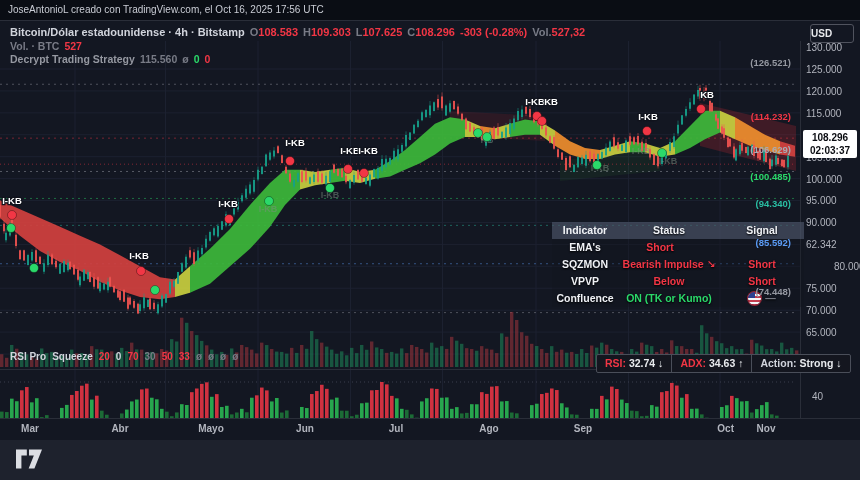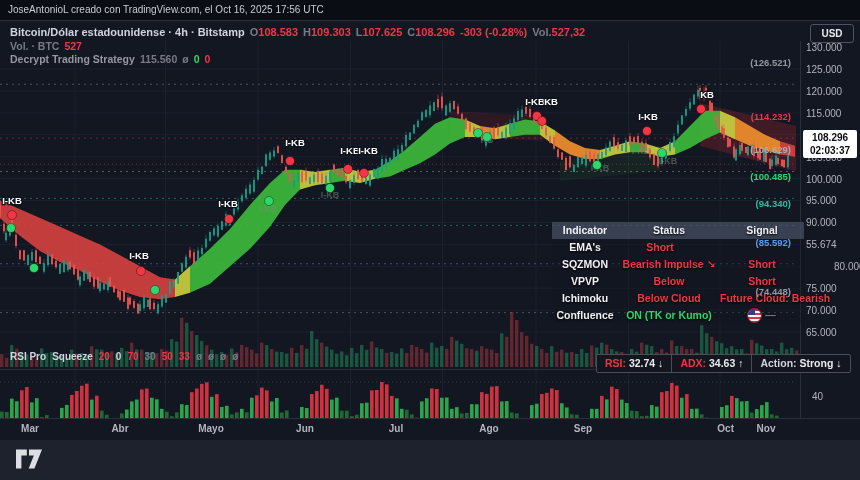--- a/index.html
+++ b/index.html
@@ -20,21 +20,21 @@
   #axis-col{left:800px;top:20px;width:60px;height:398px;border-left:1px solid #2a2e39;background:#131722;box-sizing:border-box;}
   
   .legend-line{left:10px;font-size:11px;font-weight:bold;white-space:nowrap;z-index:30;}
   .legend-line .tok{margin-right:5px;}
   .legend-line .tok.glue{margin-right:0;}
   #symbol-line{top:26px;}
   #volume-line{top:40px;font-size:10.5px;}
   #strategy-line{top:53px;font-size:10.5px;}
   
   #usd-btn{left:810px;top:24px;width:42px;height:17px;background:#131722;border:1px solid #50535e;
-    border-radius:3px;color:#e8eaed;font-size:10px;font-weight:bold;text-align:center;line-height:17px;z-index:40;}
+    border-radius:3px;color:#e8eaed;font-size:10px;font-weight:bold;line-height:17px;z-index:40;}
   
   .ytick{left:806px;width:48px;text-align:left;font-size:10px;color:#b2b5be;z-index:5;}
   .level-label{left:733px;width:58px;text-align:right;font-size:9.5px;z-index:25;font-weight:bold;}
   #price-tag{left:803px;width:54px;background:#ffffff;color:#0b0d12;border-radius:2px;
     font-size:10px;text-align:center;line-height:13px;padding:1px 0;z-index:45;font-weight:bold;}
   .rsi-ylab{left:812px;width:30px;font-size:10px;color:#b2b5be;z-index:5;}
   
   #x-axis{left:0;top:418px;width:860px;height:22px;border-top:1px solid #2a2e39;box-sizing:border-box;background:#131722;}
   .month{position:absolute;top:4px;width:44px;margin-left:-22px;text-align:center;font-size:10px;color:#b2b5be;font-weight:bold;}
   
@@ -975,25 +975,20 @@
         <div class="c1">SQZMON</div>
         <div class="c2" style="color: rgb(242, 54, 69);">Bearish Impulse ↘</div>
         <div class="c3"><span style="color: rgb(242, 54, 69);">Short</span></div>
       </div>
       <div class="tr">
         <div class="c1">VPVP</div>
         <div class="c2" style="color: rgb(242, 54, 69);">Below</div>
         <div class="c3"><span style="color: rgb(242, 54, 69);">Short</span></div>
       </div>
       <div class="tr">
-        <div class="c1">Ichimoku</div>
-        <div class="c2" style="color: rgb(242, 54, 69);">Below Cloud</div>
-        <div class="c3"><span style="color: rgb(242, 54, 69);">Future Cloud: Bearish</span></div>
-      </div>
-      <div class="tr">
         <div class="c1">Confluence</div>
         <div class="c2" style="color: rgb(43, 217, 106);">ON (TK or Kumo)</div>
         <div class="c3"><span class="flag"></span><span style="color: rgb(120, 123, 134);">—</span></div>
       </div>
     </div>
 </div>
 
 <div class="abs" id="rsi-legend"><span class="tok" style="color: rgb(209, 212, 220);">RSI Pro</span><span class="tok" style="color: rgb(209, 212, 220);">Squeeze</span><span class="tok" style="color: rgb(242, 54, 69);">20</span><span class="tok" style="color: rgb(209, 212, 220);">0</span><span class="tok" style="color: rgb(242, 54, 69);">70</span><span class="tok" style="color: rgb(120, 123, 134);">30</span><span class="tok" style="color: rgb(242, 54, 69);">50</span><span class="tok" style="color: rgb(242, 54, 69);">33</span><span class="tok" style="color: rgb(120, 123, 134);">ø</span><span class="tok" style="color: rgb(120, 123, 134);">ø</span><span class="tok" style="color: rgb(120, 123, 134);">ø</span><span class="tok" style="color: rgb(120, 123, 134);">ø</span></div>
 
 <div class="abs" id="status-box">
@@ -1023,21 +1018,21 @@
 
 <div class="abs ytick" style="top: 42px;">130.000</div>
 <div class="abs ytick" style="top: 63.925px;">125.000</div>
 <div class="abs ytick" style="top: 85.85px;">120.000</div>
 <div class="abs ytick" style="top: 107.775px;">115.000</div>
 <div class="abs ytick" style="top: 129.7px;">110.000</div>
 <div class="abs ytick" style="top: 151.625px;">105.000</div>
 <div class="abs ytick" style="top: 173.55px;">100.000</div>
 <div class="abs ytick" style="top: 195.475px;">95.000</div>
 <div class="abs ytick" style="top: 217.4px;">90.000</div>
-<div class="abs ytick" style="top: 239.325px;">55.674</div>
+<div class="abs ytick" style="top: 239.325px;">62.342</div>
 <div class="abs ytick" style="top: 261.25px; margin-left: 28px;">80.000</div>
 <div class="abs ytick" style="top: 283.175px;">75.000</div>
 <div class="abs ytick" style="top: 305.1px;">70.000</div>
 <div class="abs ytick" style="top: 327.025px;">65.000</div>
 <div class="abs level-label" style="top: 57.2554px; color: rgb(149, 152, 161);">(126.521)</div>
 <div class="abs level-label" style="top: 111.143px; color: rgb(242, 54, 69);">(114.232)</div>
 <div class="abs level-label" style="top: 144.482px; color: rgb(168, 172, 181);">(106.629)</div>
 <div class="abs level-label" style="top: 171.423px; color: rgb(43, 217, 106);">(100.485)</div>
 <div class="abs level-label" style="top: 198.369px; color: rgb(42, 191, 164);">(94.340)</div>
 <div class="abs level-label" style="top: 236.729px; color: rgb(91, 156, 246);">(85.592)</div>

